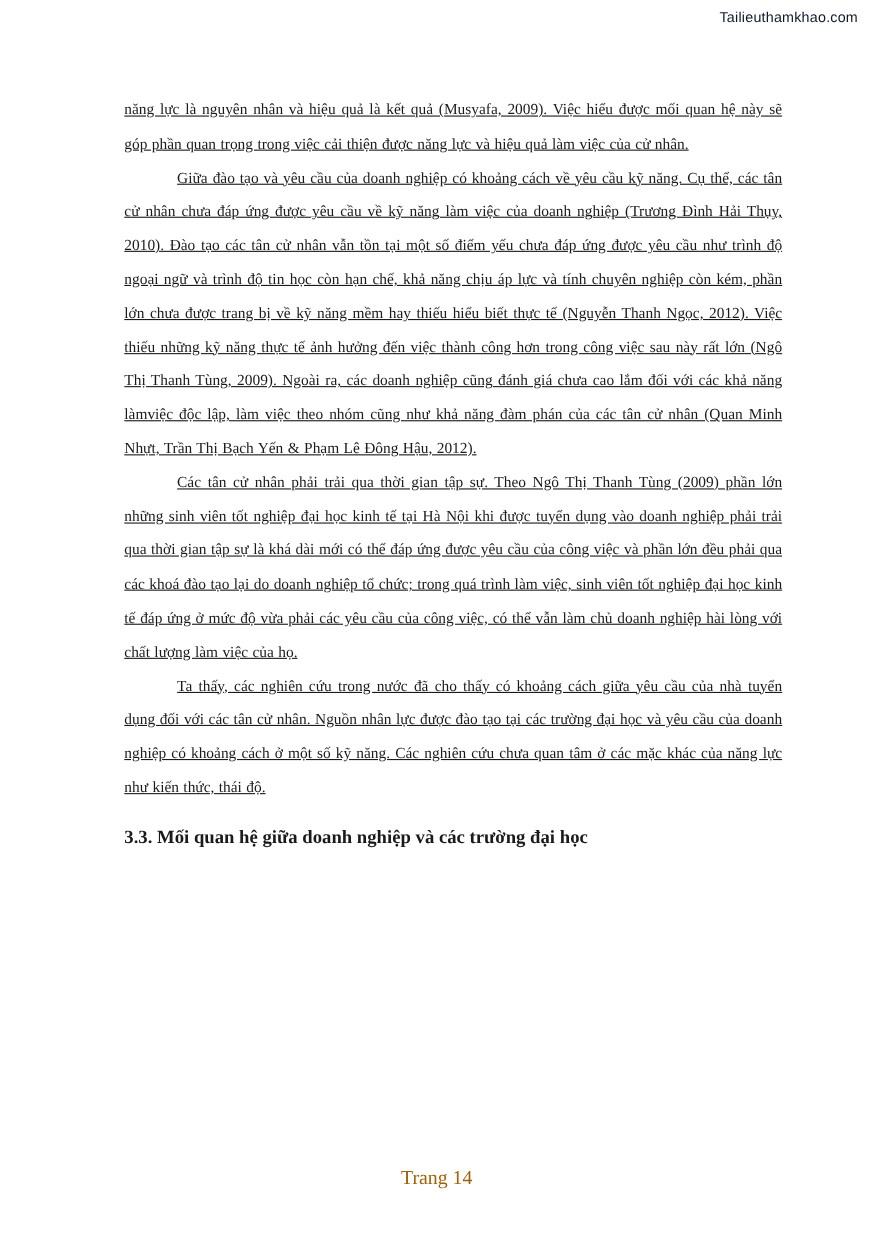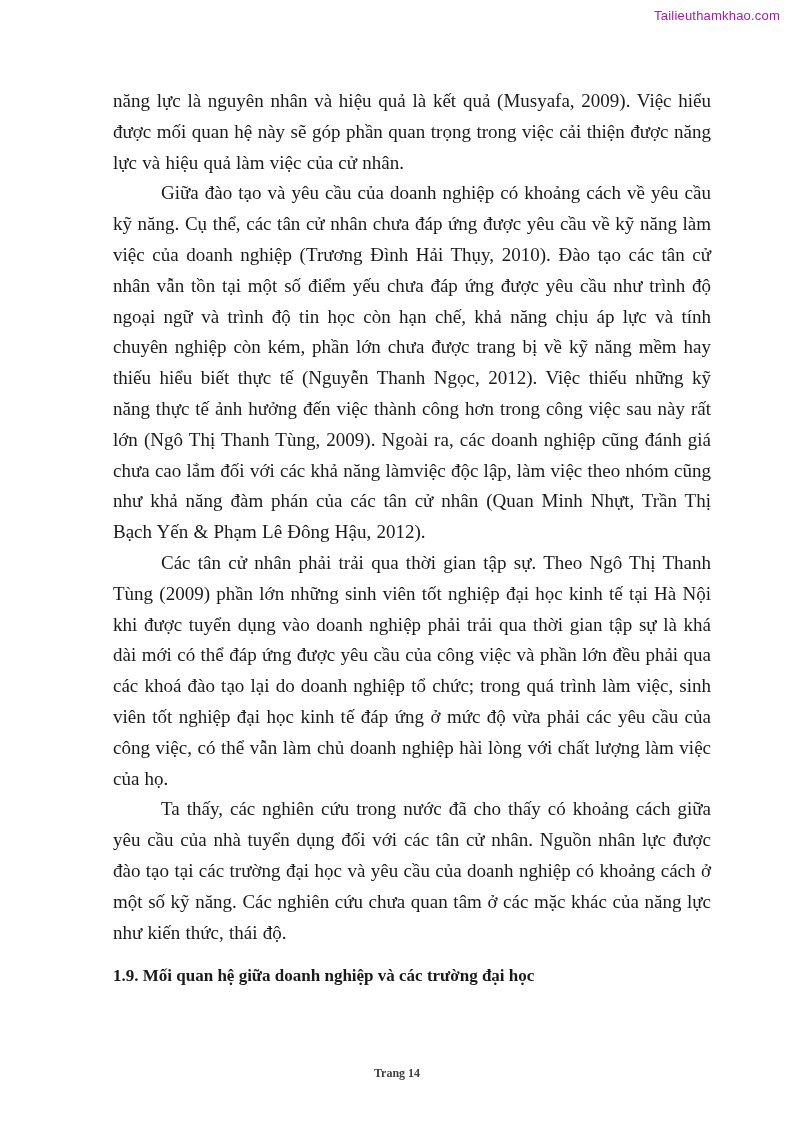--- a/index.html
+++ b/index.html
@@ -16,77 +16,77 @@
     overflow: hidden;
     font-family: "Liberation Serif", "DejaVu Serif", serif;
     color: #1a1a1a;
   }
   .watermark {
     position: absolute;
     top: 8px;
     right: 14px;
     font-family: "Liberation Sans", "DejaVu Sans", sans-serif;
     font-size: 13px;
-    color: #a21caf;
+    color: #0f172a;
     letter-spacing: 0.2px;
   }
   .content {
     position: absolute;
     top: 86px;
     left: 113px;
     width: 598px;
   }
   .para {
     margin: 0;
-    font-size: 19px;
+    font-size: 14px;
     line-height: 30.8px;
     text-align: justify;
     text-indent: 48px;
     word-spacing: 0.5px;
+    text-decoration: underline;
   }
   .para.no-indent {
     text-indent: 0;
   }
   .heading {
     margin: 13px 0 9px 0;
     font-size: 17px;
     line-height: 30.8px;
     font-weight: bold;
     text-align: left;
     text-indent: 0;
   }
   .footer {
     position: absolute;
     bottom: 42px;
     left: 0;
     width: 100%;
     text-align: center;
-    font-size: 12px;
-    color: #404040;
-    font-weight: bold;
+    font-size: 18px;
+    color: #a16207;
   }
 </style>
 </head>
 <body>
 
 <div class="page">
 
   <div class="watermark">Tailieuthamkhao.com</div>
 
   <main class="content">
 
     <p class="para no-indent">năng lực là nguyên nhân và hiệu quả là kết quả (Musyafa, 2009). Việc hiểu được mối quan hệ này sẽ góp phần quan trọng trong việc cải thiện được năng lực và hiệu quả làm việc của cử nhân.</p>
 
 
     <p class="para">Giữa đào tạo và yêu cầu của doanh nghiệp có khoảng cách về yêu cầu kỹ năng. Cụ thể, các tân cử nhân chưa đáp ứng được yêu cầu về kỹ năng làm việc của doanh nghiệp (Trương Đình Hải Thụy, 2010). Đào tạo các tân cử nhân vẫn tồn tại một số điểm yếu chưa đáp ứng được yêu cầu như trình độ ngoại ngữ và trình độ tin học còn hạn chế, khả năng chịu áp lực và tính chuyên nghiệp còn kém, phần lớn chưa được trang bị về kỹ năng mềm hay thiếu hiểu biết thực tế (Nguyễn Thanh Ngọc, 2012). Việc thiếu những kỹ năng thực tế ảnh hưởng đến việc thành công hơn trong công việc sau này rất lớn (Ngô Thị Thanh Tùng, 2009). Ngoài ra, các doanh nghiệp cũng đánh giá chưa cao lắm đối với các khả năng làmviệc độc lập, làm việc theo nhóm cũng như khả năng đàm phán của các tân cử nhân (Quan Minh Nhựt, Trần Thị Bạch Yến &amp; Phạm Lê Đông Hậu, 2012).</p>
 
     <p class="para">Các tân cử nhân phải trải qua thời gian tập sự. Theo Ngô Thị Thanh Tùng (2009) phần lớn những sinh viên tốt nghiệp đại học kinh tế tại Hà Nội khi được tuyển dụng vào doanh nghiệp phải trải qua thời gian tập sự là khá dài mới có thể đáp ứng được yêu cầu của công việc và phần lớn đều phải qua các khoá đào tạo lại do doanh nghiệp tổ chức; trong quá trình làm việc, sinh viên tốt nghiệp đại học kinh tế đáp ứng ở mức độ vừa phải các yêu cầu của công việc, có thể vẫn làm chủ doanh nghiệp hài lòng với chất lượng làm việc của họ.</p>
 
     <p class="para">Ta thấy, các nghiên cứu trong nước đã cho thấy có khoảng cách giữa yêu cầu của nhà tuyển dụng đối với các tân cử nhân. Nguồn nhân lực được đào tạo tại các trường đại học và yêu cầu của doanh nghiệp có khoảng cách ở một số kỹ năng. Các nghiên cứu chưa quan tâm ở các mặc khác của năng lực như kiến thức, thái độ.</p>
 
-    <h2 class="heading">1.9. Mối quan hệ giữa doanh nghiệp và các trường đại học</h2>
+    <h2 class="heading">3.3. Mối quan hệ giữa doanh nghiệp và các trường đại học</h2>
 
 
   </main>
 
   <div class="footer">Trang 14</div>
 
 </div>
 
 </body></html>

